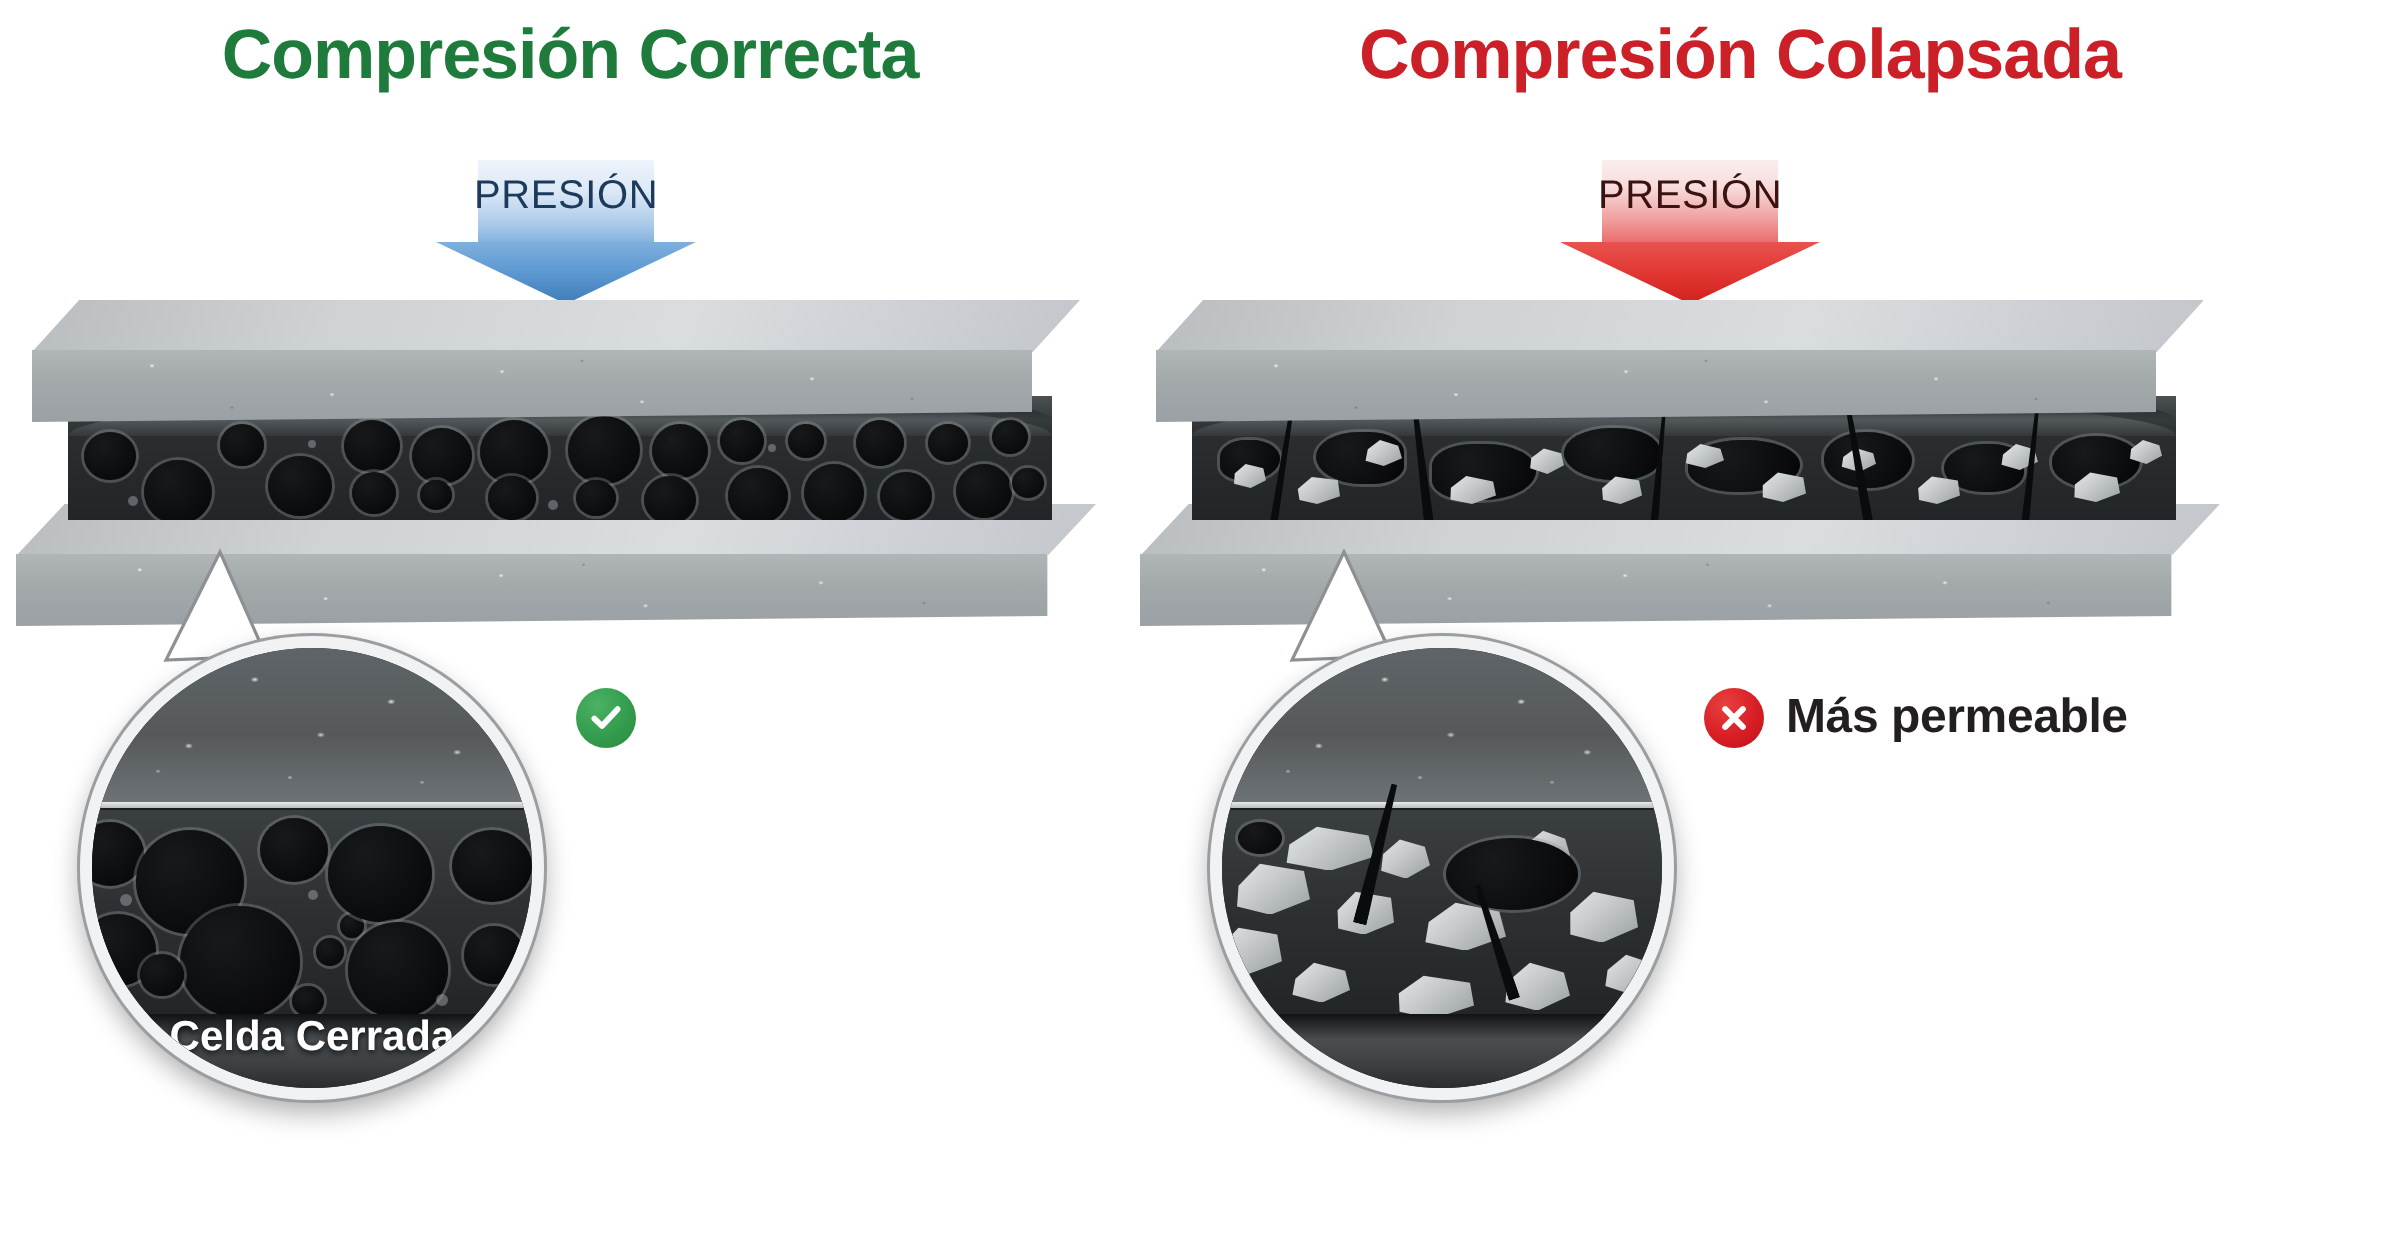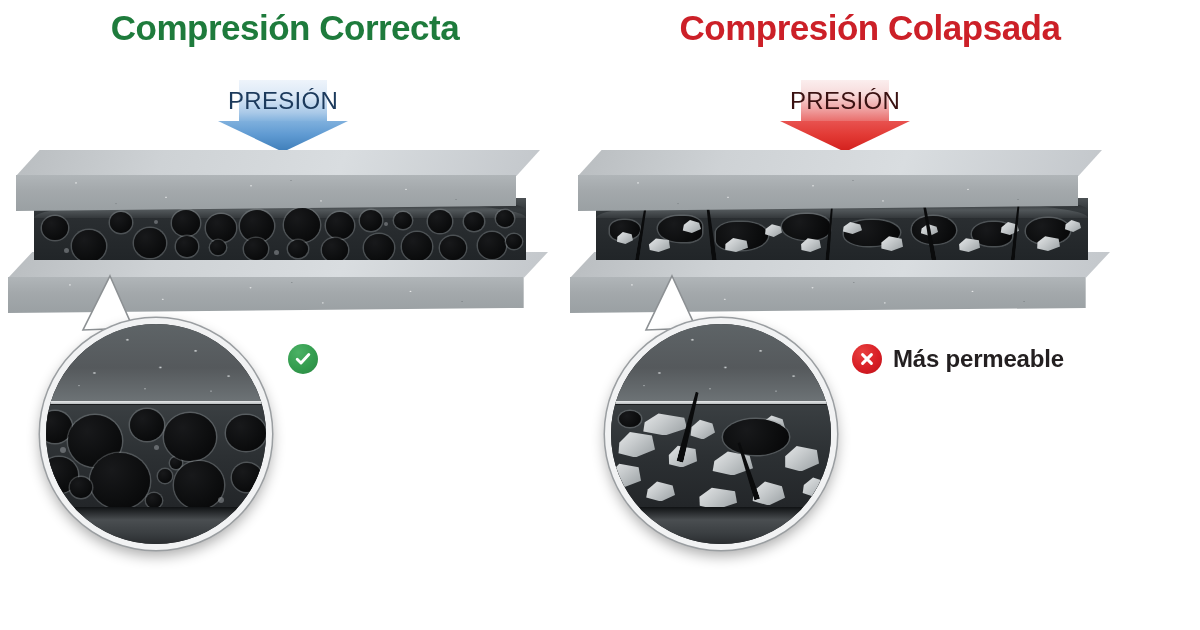--- a/index.html
+++ b/index.html
@@ -26,21 +26,21 @@
   .arrow-wrap { position: absolute; width: 130px; height: 72px; }
   .arrow-shaft {
     position: absolute; left: 21px; top: 0; width: 88px; height: 42px;
   }
   .arrow-head {
     position: absolute; left: 0; top: 41px; width: 130px; height: 31px;
     clip-path: polygon(0% 0%, 100% 0%, 50% 100%);
   }
   .arrow-label {
     position: absolute; left: 0; top: 7px; width: 130px;
-    text-align: center; font-size: 24px; font-weight: normal;
+    text-align: center; font-size: 20px; font-weight: normal;
     letter-spacing: 0.3px;
     z-index: 4; pointer-events: none;
   }
   
   .arrow-wrap.blue .arrow-shaft {
     background: linear-gradient(180deg,#eef4fb 0%,#dbe8f6 38%,#a9c9e8 78%, #7fb0dd 100%);
   }
   .arrow-wrap.blue .arrow-head {
     background: linear-gradient(180deg,#7fb0dd 0%,#5f9ad2 45%,#3d7db8 100%);
   }
@@ -270,20 +270,21 @@
         <div class="pore" style="left:24px; top:72px; width:22px; height:21px;"></div>
         <div class="pore" style="left:112px;top:64px; width:14px; height:14px;"></div>
         <div class="pore" style="left:128px;top:56px; width:50px; height:48px;"></div>
         <div class="pore" style="left:186px;top:58px; width:30px; height:29px;"></div>
         <div class="pore" style="left:100px;top:88px; width:16px; height:15px;"></div>
         <div class="grit" style="left:14px; top:42px; width:6px; height:6px;"></div>
         <div class="grit" style="left:108px;top:40px; width:5px; height:5px;"></div>
         <div class="grit" style="left:172px;top:92px; width:6px; height:6px;"></div>
       </div>
       <div class="base"></div>
+      <div class="mag-label">Celda Cerrada</div>
     </div>
 
     <div class="bullets" style="left:288px; top:336px;">
       <div class="bullet-row">
         <span class="badge ok">
           <svg width="18" height="18" viewBox="0 0 18 18">
             <path d="M3.2 9.3 L7.0 13.0 L14.8 4.6" fill="none" stroke="#ffffff" stroke-width="2.9" stroke-linecap="round" stroke-linejoin="round"></path>
           </svg>
         </span>
       </div>

